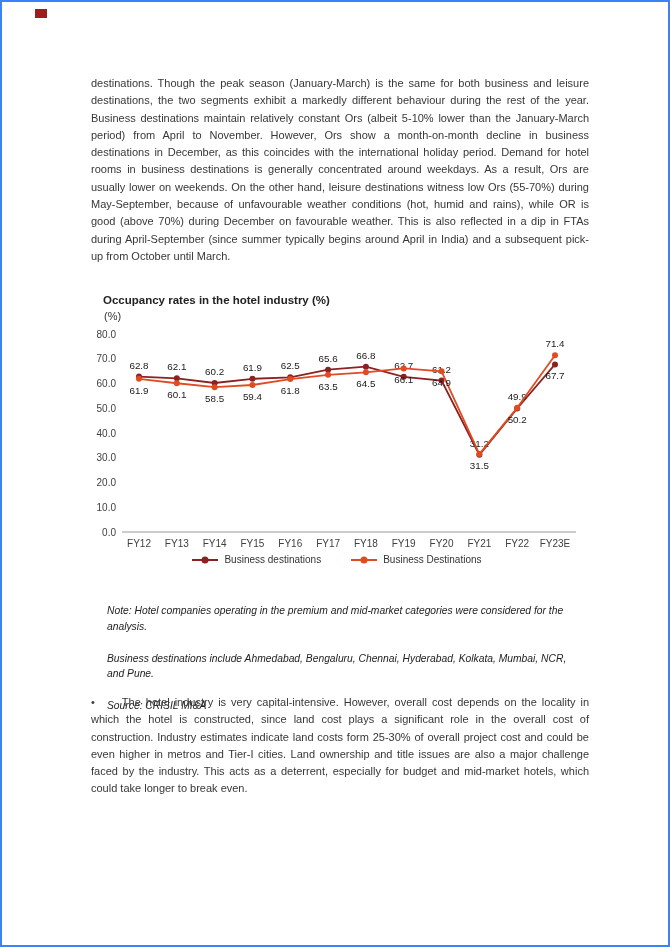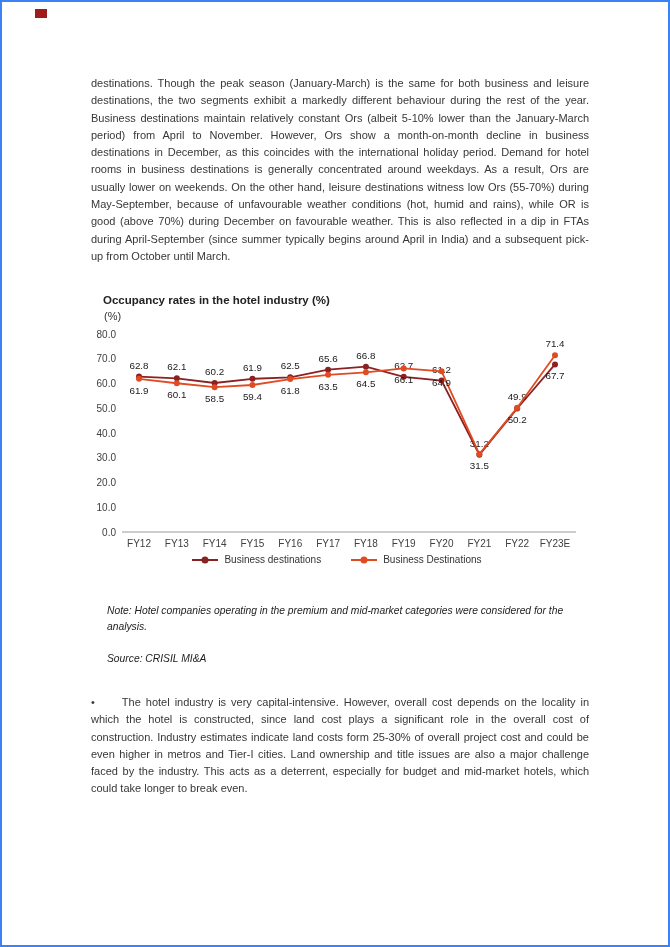--- a/index.html
+++ b/index.html
@@ -146,20 +146,21 @@
     <div class="legend-item">
       <span class="legend-swatch" style="background: rgb(224, 75, 34);">
           <span class="legend-dot" style="background: rgb(224, 75, 34);"></span>
         </span>
       <span class="legend-label">Business Destinations</span>
     </div>
   </div>
 
   <div class="note">
     <p>Note: Hotel companies operating in the premium and mid-market categories were considered for the analysis.</p>
+    <p>Business destinations include Ahmedabad, Bengaluru, Chennai, Hyderabad, Kolkata, Mumbai, NCR, and Pune.</p>
     <p>Source: CRISIL MI&amp;A</p>
   </div>
 
 
   <p class="body-text bullet-para"><span class="bullet">•</span><span class="bullet-gap"></span><span>The hotel industry is very capital-intensive. However, overall cost depends on the locality in which the hotel is constructed, since land cost plays a significant role in the overall cost of construction. Industry estimates indicate land costs form 25-30% of overall project cost and could be even higher in metros and Tier-I cities. Land ownership and title issues are also a major challenge faced by the industry. This acts as a deterrent, especially for budget and mid-market hotels, which could take longer to break even.</span></p>
 
 
 </div>
 
 </body></html>

